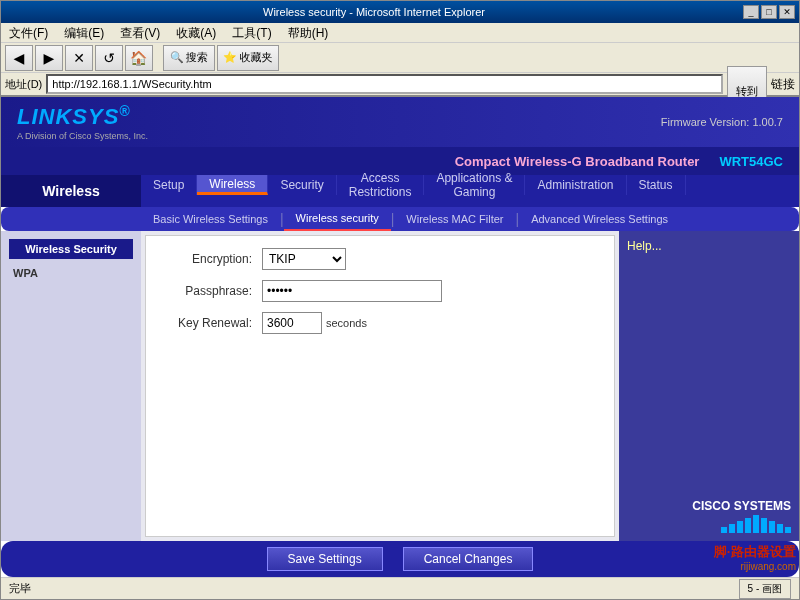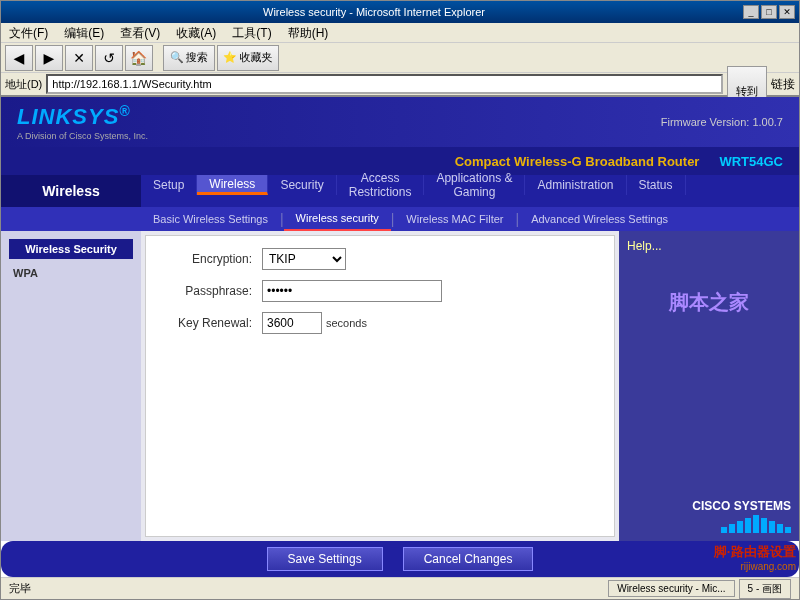--- a/index.html
+++ b/index.html
@@ -31,33 +31,33 @@
 
     
     .linksys-header { background: linear-gradient(to right, #1a1a8a, #3030b0); height: 50px; display: flex; align-items: center; justify-content: space-between; padding: 0 16px; }
     .linksys-logo { display: flex; flex-direction: column; }
     .linksys-logo-text { color: #00aaff; font-size: 22px; font-weight: bold; font-style: italic; letter-spacing: 1px; }
     .linksys-sub { color: #aaa; font-size: 9px; }
     .firmware-text { color: #ccc; font-size: 11px; }
 
     
     .product-bar { background: #1a1a8a; height: 28px; display: flex; align-items: center; justify-content: flex-end; padding: 0 16px; gap: 20px; }
-    .product-name { color: #eab308; font-size: 13px; font-weight: bold; }
+    .product-name { color: #f9a8d4; font-size: 13px; font-weight: bold; }
     .product-model { color: #00ccff; font-size: 13px; font-weight: bold; }
 
     
     .nav-tabs { background: #2020a0; height: 32px; display: flex; align-items: center; }
     .nav-left { width: 140px; background: #111170; height: 32px; display: flex; align-items: center; justify-content: center; }
     .nav-left-text { color: white; font-size: 14px; font-weight: bold; }
     .nav-items { display: flex; height: 32px; flex: 1; }
     .nav-item { padding: 0 12px; height: 20px; display: flex; align-items: center; cursor: pointer; color: #cce; font-size: 12px; border-right: 1px solid #3030b0; white-space: nowrap; text-align: center; flex-direction: column; justify-content: center; }
     .nav-item.active { background: #5555d0; color: white; border-bottom: 3px solid #ff6600; }
 
     
-    .sub-tabs { background: #3030b8; height: 24px; display: flex; align-items: center; padding-left: 140px; }
+    .sub-tabs { background: #3030b8; height: 24px; display: flex; align-items: center; padding-left: 140px; border-radius: 8px; }
     .sub-tab { padding: 0 12px; height: 24px; display: flex; align-items: center; cursor: pointer; color: #cce; font-size: 11px; white-space: nowrap; }
     .sub-tab.active { color: white; border-bottom: 2px solid #ff4444; }
     .sub-sep { color: #7070c0; font-size: 14px; }
 
     
     .content-area { display: flex; flex: 1; background: #e8e8f0; }
 
     .left-panel { width: 140px; background: #d0d0e8; padding: 8px; }
     .left-title { background: #1a1a8a; color: white; font-size: 11px; font-weight: bold; padding: 4px 8px; text-align: center; }
     .left-label { color: #333; font-size: 11px; padding: 8px 4px 4px 4px; font-weight: bold; }
@@ -238,21 +238,20 @@
           <div class="form-control">
             <input class="form-input" type="text" style="width: 60px;" value="3600">
             <span class="form-unit">seconds</span>
           </div>
         </div>
 
       </div>
 
       <div class="right-panel">
         <div class="help-text">Help...</div>
-        <div class="chinese-watermark">脚本之家</div>
         <div class="cisco-logo-area">
           <div class="cisco-text">CISCO SYSTEMS</div>
           <div class="cisco-bars">
             <div class="cisco-bar" style="height:6px;"></div>
             <div class="cisco-bar" style="height:9px;"></div>
             <div class="cisco-bar" style="height:12px;"></div>
             <div class="cisco-bar" style="height:15px;"></div>
             <div class="cisco-bar" style="height:18px;"></div>
             <div class="cisco-bar" style="height:15px;"></div>
             <div class="cisco-bar" style="height:12px;"></div>
@@ -267,21 +266,20 @@
     <div class="bottom-bar">
       <button class="bottom-btn">Save Settings</button>
       <button class="bottom-btn">Cancel Changes</button>
     </div>
 
   </div>
 
   <div class="status-bar">
     <span class="status-text">完毕</span>
     <div class="status-taskbar">
-      <div class="taskbar-item">Wireless security - Mic...</div>
       <div class="taskbar-item">5 - 画图</div>
     </div>
   </div>
 
 </div>
 
 <div class="watermark-corner">
   <div class="watermark-cn">脚·路由器设置</div>
   <div class="watermark-en">rijiwang.com</div>
 </div>

